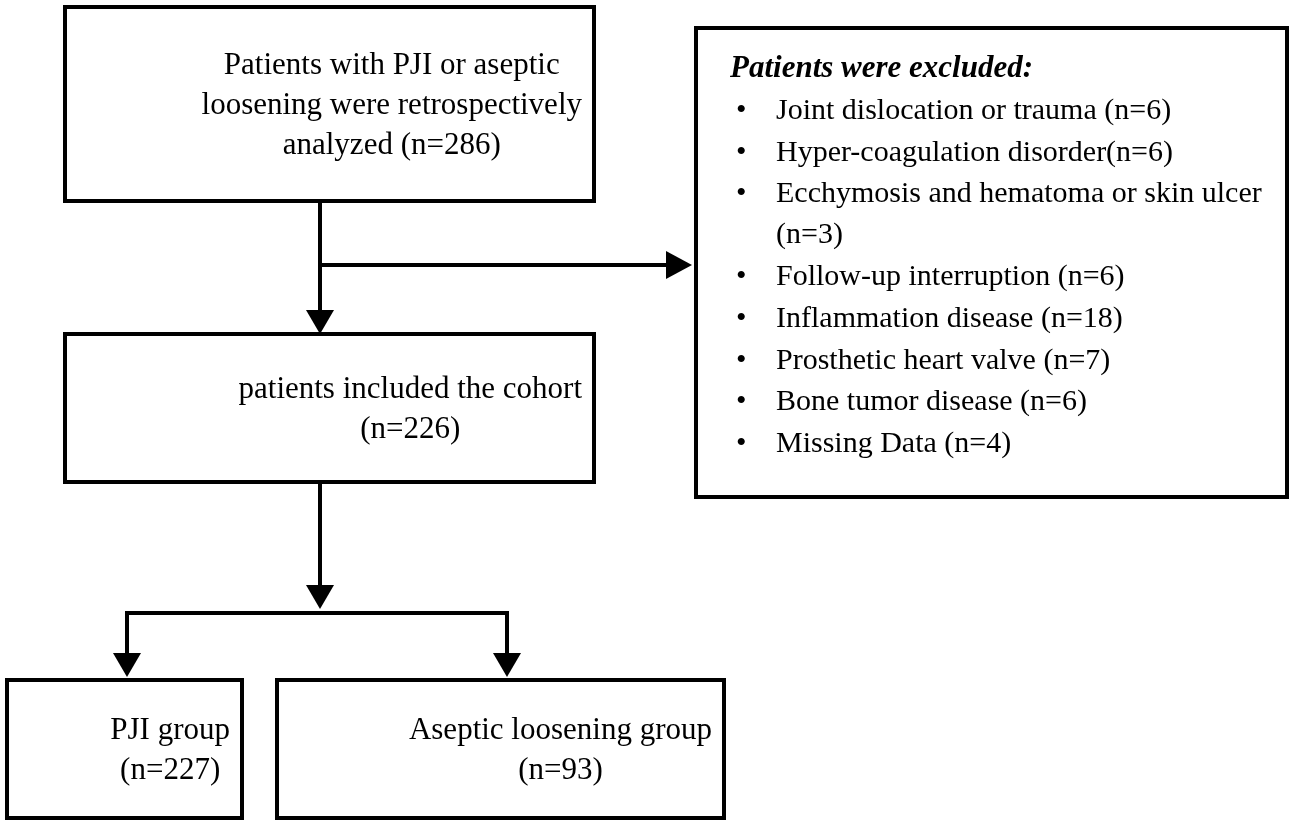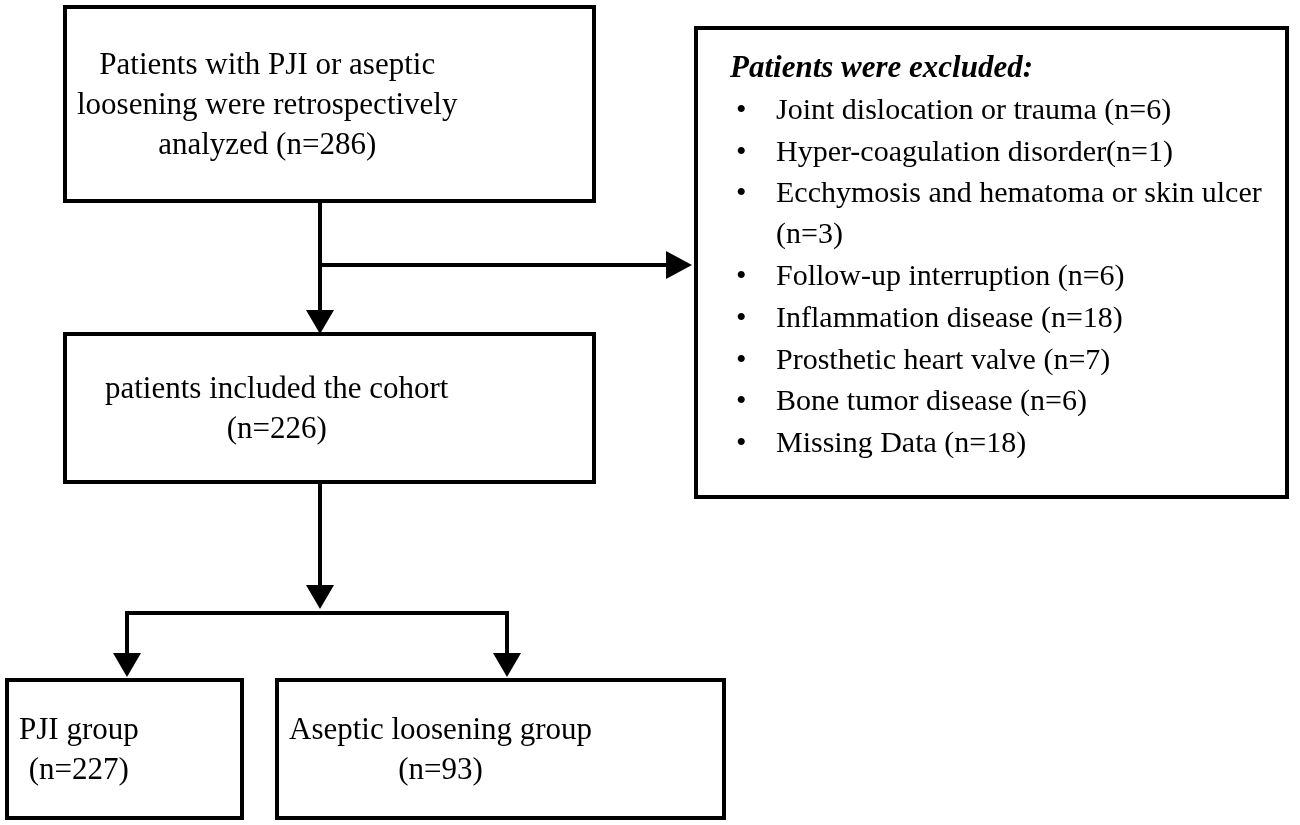--- a/index.html
+++ b/index.html
@@ -17,21 +17,21 @@
     color: #000000;
     overflow: hidden;
   }
   .flow-box {
     position: absolute;
     box-sizing: border-box;
     border: 4px solid #000000;
     background: #ffffff;
     display: flex;
     align-items: center;
-    justify-content: flex-start;
+    justify-content: flex-end;
     font-family: Liberation Serif, serif;
   }
   .box-text {
     text-align: center;
     line-height: 1.30;
     font-size: 31px;
     padding: 0 10px;
     white-space: pre-line;
   }
 
@@ -151,21 +151,21 @@
 
   <div id="box-excluded">
     <div id="excluded-title">Patients were excluded:</div>
     <ul id="excluded-list">
       <li>
         <span class="bullet">•</span>
         <span>Joint dislocation or trauma (n=6)</span>
       </li>
       <li>
         <span class="bullet">•</span>
-        <span>Hyper-coagulation disorder(n=1)</span>
+        <span>Hyper-coagulation disorder(n=6)</span>
       </li>
       <li>
         <span class="bullet">•</span>
         <span>Ecchymosis and hematoma or skin ulcer (n=3)</span>
       </li>
       <li>
         <span class="bullet">•</span>
         <span>Follow-up interruption (n=6)</span>
       </li>
       <li>
@@ -175,21 +175,21 @@
       <li>
         <span class="bullet">•</span>
         <span>Prosthetic heart valve (n=7)</span>
       </li>
       <li>
         <span class="bullet">•</span>
         <span>Bone tumor disease (n=6)</span>
       </li>
       <li>
         <span class="bullet">•</span>
-        <span>Missing Data (n=18)</span>
+        <span>Missing Data (n=4)</span>
       </li>
     </ul>
   </div>
 
   <div class="flow-box" id="box-cohort">
     <div class="box-text">patients included the cohort
 (n=226)</div>
   </div>
 
   <div class="vline" style="left:318px; top:484px; height:106px;"></div>

